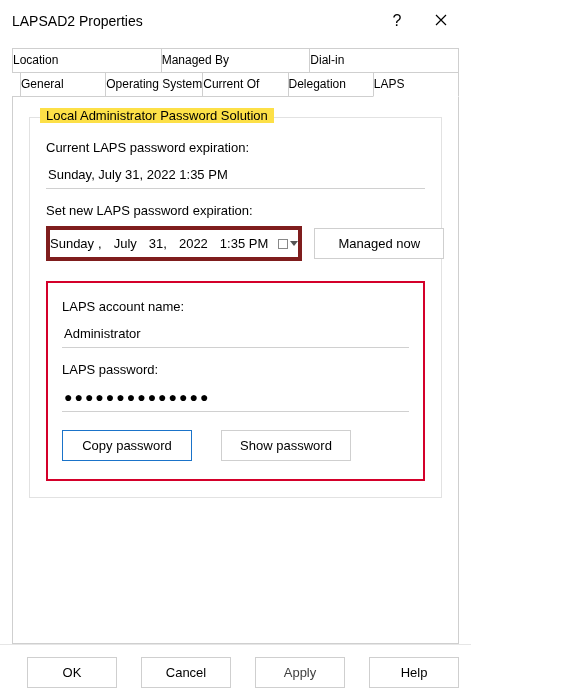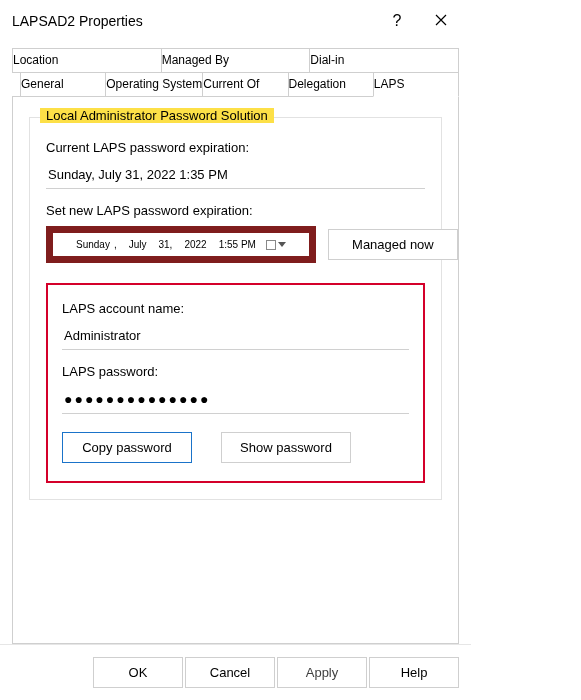--- a/index.html
+++ b/index.html
@@ -106,25 +106,25 @@
     color: #000;
     min-height: 22px;
   }
 
   .row-inline {
     display: flex; align-items: center; gap: 12px;
     margin-top: 2px;
   }
 
   .datetime-box {
-    border: 7px solid #7f1d1d;
-    padding: 6px 23px;
+    border: 4px solid #7f1d1d;
+    padding: 6px 0;
     display: flex; align-items: center; gap: 10px;
     width: 330px;
-    font-size: 10px;
+    font-size: 13px;
     justify-content: space-between;
   }
   .datetime-text {
     display: flex; gap: 12px;
   }
   .datetime-text span { white-space: nowrap; }
   .datetime-text .comma { margin-left: -8px; }
   .dd-btn {
     display: flex; align-items: center; gap: 2px;
   }
@@ -152,21 +152,21 @@
     margin-top: 20px;
   }
 
   .btn-row {
     display: flex; gap: 29px; margin-top: 18px;
   }
 
   .footer {
     border-top: 1px solid #e6e6e6;
     padding: 12px;
-    display: flex; justify-content: flex-end; gap: 2px;
+    display: flex; justify-content: flex-end; gap: 24px;
   }
   .footer .btn { min-width: 90px; padding: 7px 0; }
 
   .pw-dots {
     letter-spacing: 2px;
     font-size: 14px;
   }
 </style>
 </head>
 <body>
@@ -216,21 +216,21 @@
         <div class="field-label">Set new LAPS password expiration:</div>
 
         <div class="row-inline">
           <div class="datetime-box">
             <div class="datetime-text">
               <span>Sunday</span>
               <span class="comma">,</span>
               <span>July</span>
               <span>31,</span>
               <span>2022</span>
-              <span>1:55 PM</span>
+              <span>1:35 PM</span>
             </div>
             <div class="dd-btn">
               <div class="dd-square"></div>
               <div class="dd-chev">
                 <svg width="8" height="6" viewBox="0 0 8 6">
                     <path d="M0 0 L4 5 L8 0 Z" fill="#555"></path>
                   </svg>
               </div>
             </div>
           </div>

